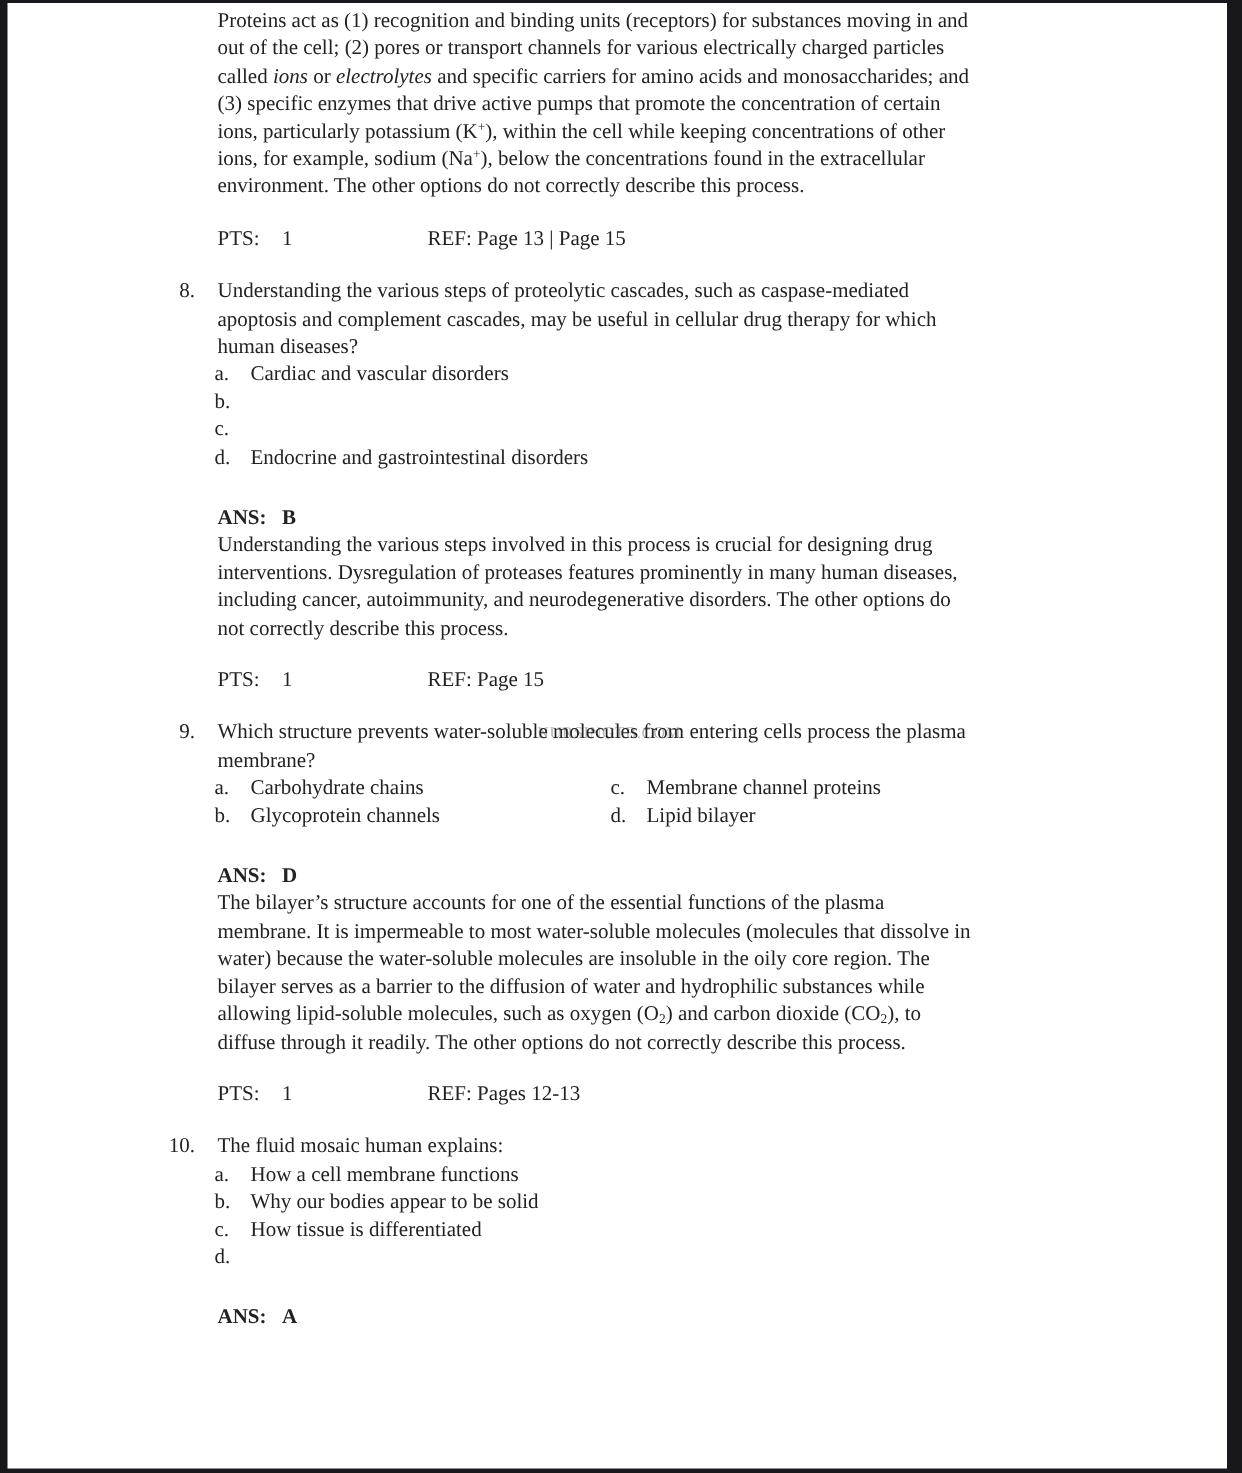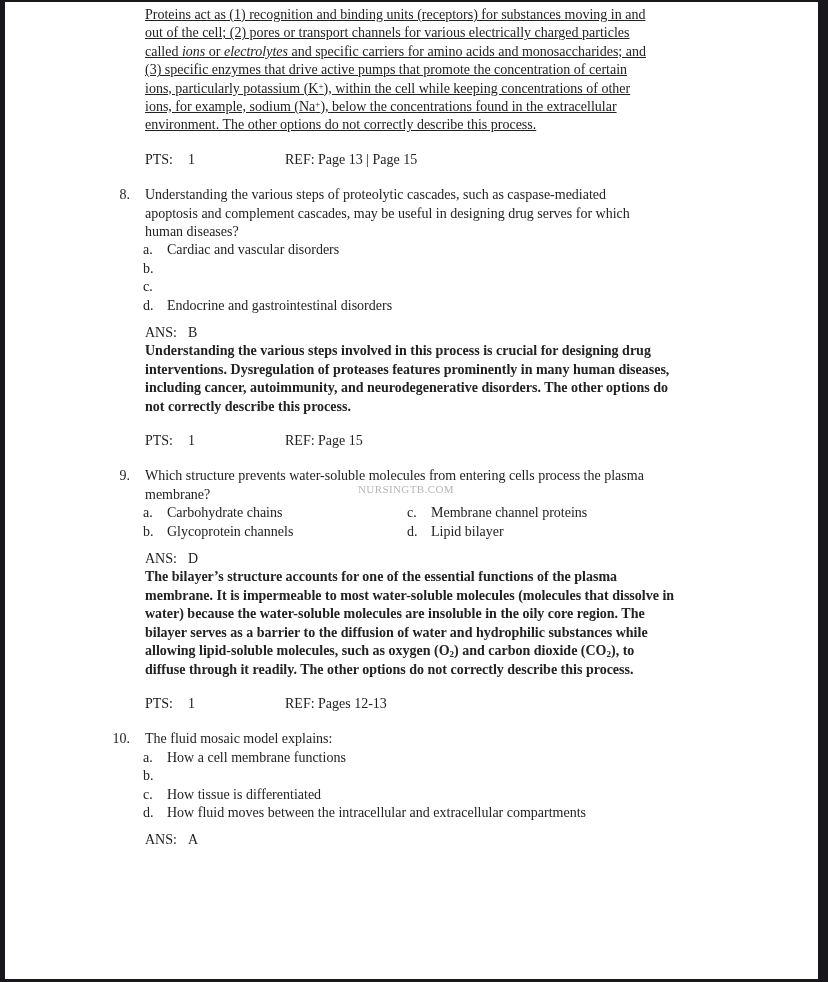--- a/index.html
+++ b/index.html
@@ -18,21 +18,21 @@
   .edge-left   { left: 0; top: 0; width: 5px;  height: 982px; }
   .edge-right  { right: 0; top: 0; width: 10px; height: 982px; }
   .edge-top    { left: 0; top: 0; width: 828px; height: 2px; }
   .edge-bottom { left: 0; bottom: 0; width: 828px; height: 3px; }
 
   .content { position: absolute; left: 145px; top: 6px; width: 648px; z-index: 1; }
 
   .para, .q-stem, .expl, .opt-text {
     white-space: pre-wrap;
   }
-  .para { width: 640px; text-decoration: underline; }
+  .para { width: 640px; }
 
   .pts-row { position: relative; height: 18.4px; margin-top: 16px; text-align: right; }
   .pts-label { position: absolute; left: 0; }
   .pts-value { position: absolute; left: 43px; }
   .ref-label { position: absolute; left: 128px; margin-left: 12px; }
   .ref-value { position: absolute; left: 173px; }
 
   .question { margin-top: 17px; }
   .q-row { position: relative; }
   .q-num {
@@ -44,24 +44,24 @@
   .options { margin-left: -2px; }
   .option { display: flex; }
   .opt-letter { flex: none; width: 24px; }
   .options.two-col {
     display: grid;
     grid-template-columns: 264px 1fr;
     grid-template-rows: repeat(2, 18.4px);
     grid-auto-flow: column;
   }
 
-  .ans-row { margin-top: 9px; height: 18.4px; position: relative; }
+  .ans-row { margin-top: 22px; height: 18.4px; position: relative; font-weight: bold; }
   .ans-label { position: absolute; left: 0; }
   .ans-value { position: absolute; left: 43px; }
-  .expl { width: 640px; font-weight: bold; }
+  .expl { width: 640px; }
 
   sup { font-size: 9px; line-height: 0; vertical-align: 4.5px; }
   sub { font-size: 9px; line-height: 0; vertical-align: -2px; }
   i { font-style: italic; }
 
   .watermark {
     position: absolute;
     left: 358px; top: 480px;
     z-index: 0;
     font-size: 11px;
@@ -95,21 +95,21 @@
     <span class="pts-value">1</span>
     <span class="ref-label">REF:</span>
     <span class="ref-value">Page 13 | Page 15</span>
   </div>
       </div>
     <div id="questions">
         <section class="question">
     <div class="q-row">
       <span class="q-num">8.</span>
       <div class="q-stem">Understanding the various steps of proteolytic cascades, such as caspase-mediated
-apoptosis and complement cascades, may be useful in designing drug serves for which
+apoptosis and complement cascades, may be useful in cellular drug therapy for which
 human diseases?</div>
     </div>
     <div class="options">
             <div class="option">
     <span class="opt-letter">a.</span>
     <span class="opt-text">Cardiac and vascular disorders</span>
   </div>
             <div class="option">
     <span class="opt-letter">b.</span>
   </div>
@@ -173,37 +173,37 @@
   </section>
         <div class="pts-row">
     <span class="pts-label">PTS:</span>
     <span class="pts-value">1</span>
     <span class="ref-label">REF:</span>
     <span class="ref-value">Pages 12-13</span>
   </div>
         <section class="question">
     <div class="q-row">
       <span class="q-num">10.</span>
-      <div class="q-stem">The fluid mosaic model explains:</div>
+      <div class="q-stem">The fluid mosaic human explains:</div>
     </div>
     <div class="options">
             <div class="option">
     <span class="opt-letter">a.</span>
     <span class="opt-text">How a cell membrane functions</span>
   </div>
             <div class="option">
     <span class="opt-letter">b.</span>
+    <span class="opt-text">Why our bodies appear to be solid</span>
   </div>
             <div class="option">
     <span class="opt-letter">c.</span>
     <span class="opt-text">How tissue is differentiated</span>
   </div>
             <div class="option">
     <span class="opt-letter">d.</span>
-    <span class="opt-text">How fluid moves between the intracellular and extracellular compartments</span>
   </div>
           </div>
     <div class="ans-row">
       <span class="ans-label">ANS:</span>
       <span class="ans-value">A</span>
     </div>
   </section>
       </div>
   </div>
 </div>

